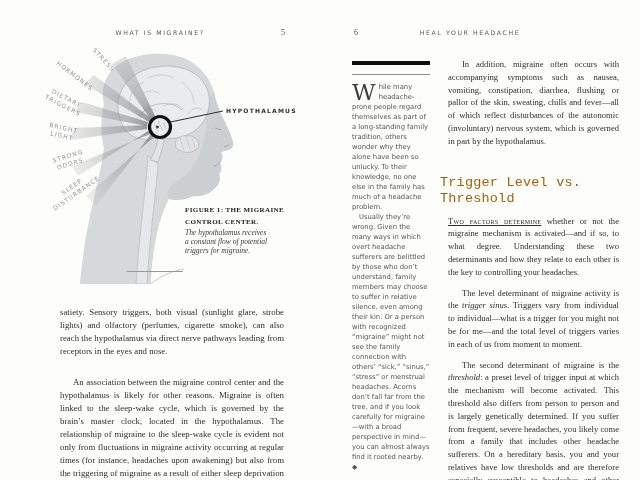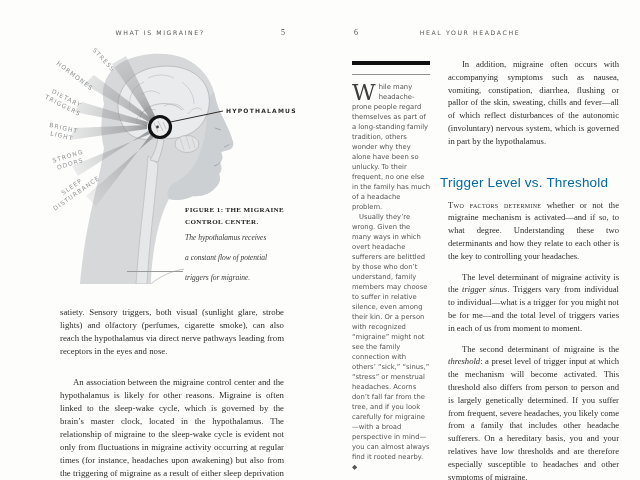--- a/index.html
+++ b/index.html
@@ -39,21 +39,21 @@
   .hypo-label{
     position:absolute;left:226px;top:59px;font-family:"DejaVu Sans",sans-serif;
     font-size:6px;font-weight:600;letter-spacing:1.2px;color:#2e2e2e;white-space:nowrap;
   }
   .fig-caption{position:absolute;left:185px;top:156px;width:110px;}
   .fig-caption .cap-title{
     font-weight:bold;font-size:7px;line-height:12px;letter-spacing:.4px;
     color:#1c1c1c;white-space:pre-line;
   }
   .fig-caption .cap-text{
-    font-style:italic;font-size:7.5px;line-height:20px;color:#3a3a3a;white-space:pre-line;
+    font-style:italic;font-size:7.5px;line-height:9px;color:#3a3a3a;white-space:pre-line;
   }
   .section-divider{position:absolute;left:127px;top:271px;width:56px;height:1px;background:#9a9a9a;}
 
   
   .lp-body{
     position:absolute;left:42px;top:288px;width:260px;
     font-size:8.8px;line-height:13px;text-align:justify;color:#2e2e2e;
   }
   .lp-body p{margin:18px;}
   .indent{text-indent:13px;}
@@ -79,25 +79,25 @@
   }
 
   
   .main-col{
     position:absolute;left:120px;top:50px;width:187px;
     font-size:8.6px;line-height:12.8px;text-align:justify;color:#2e2e2e;
   }
   .main-col p{margin:8px;}
   .main-col .p-indent{text-indent:14px;}
   .section-heading{
-    font-family:Liberation Sans, sans-serif;font-weight:normal;font-size:13.5px;
-    line-height:16px;color:#0369a1;letter-spacing:.2px;margin:27px 0 6px 0;
+    font-family:Liberation Mono, monospace;font-weight:normal;font-size:13.5px;
+    line-height:16px;color:#a16207;letter-spacing:.2px;margin:27px 0 6px 0;
     text-align:left;
   }
-  .sc{font-variant:small-caps;letter-spacing:.3px;}
+  .sc{font-variant:small-caps;letter-spacing:.3px;text-decoration:underline;}
 </style>
 </head>
 <body>
 
 <div class="page" id="page-left">
 
   <div class="running-head rh-center-left">WHAT IS MIGRAINE?</div>
   <div class="folio folio-left">5</div>
 
   <div class="diagram">
@@ -231,21 +231,21 @@
 
 <div class="page" id="page-right">
 
   <div class="folio folio-right">6</div>
   <div class="running-head rh-center-right">HEAL YOUR HEADACHE</div>
 
   <div class="sidebar">
     <div class="sb-bar"></div>
     <div class="sb-rule"></div>
     <div class="sb-text">
-      <p><span class="dropcap">W</span><span>hile many headache-prone people regard themselves as part of a long-standing family tradition, others wonder why they alone have been so unlucky. To their frequent, no one else in the family has much of a headache problem.</span></p>
+      <p><span class="dropcap">W</span><span>hile many headache-prone people regard themselves as part of a long-standing family tradition, others wonder why they alone have been so unlucky. To their knowledge, no one else in the family has much of a headache problem.</span></p>
       <p class="sb-p2">Usually they’re wrong. Given the many ways in which overt headache sufferers are belittled by those who don’t understand, family members may choose to suffer in relative silence, even among their kin. Or a person with recognized “migraine” might not see the family connection with others’ “sick,” “sinus,” “stress” or menstrual headaches. Acorns don’t fall far from the tree, and if you look carefully for migraine—with a broad perspective in mind—you can almost always find it rooted nearby. ◆</p>
     </div>
   </div>
 
   <div class="main-col">
     <p class="p-indent">In addition, migraine often occurs with accompanying symptoms such as nausea, vomiting, constipation, diarrhea, flushing or pallor of the skin, sweating, chills and fever—all of which reflect disturbances of the autonomic (involuntary) nervous system, which is governed in part by the hypothalamus.</p>
     <h2 class="section-heading">Trigger Level vs. Threshold</h2>
     <p><span class="sc">Two factors determine</span><span> whether or not the migraine mechanism is activated—and if so, to what degree. Understanding these two determinants and how they relate to each other is the key to controlling your headaches.</span></p>
     <p class="p-indent"><span>The level determinant of migraine activity is the </span><span class="it">trigger sinus</span><span>. Triggers vary from individual to individual—what is a trigger for you might not be for me—and the total level of triggers varies in each of us from moment to moment.</span></p>
     <p class="p-indent"><span>The second determinant of migraine is the </span><span class="it">threshold</span><span>: a preset level of trigger input at which the mechanism will become activated. This threshold also differs from person to person and is largely genetically determined. If you suffer from frequent, severe headaches, you likely come from a family that includes other headache sufferers. On a hereditary basis, you and your relatives have low thresholds and are therefore especially susceptible to headaches and other symptoms of migraine.</span></p>

